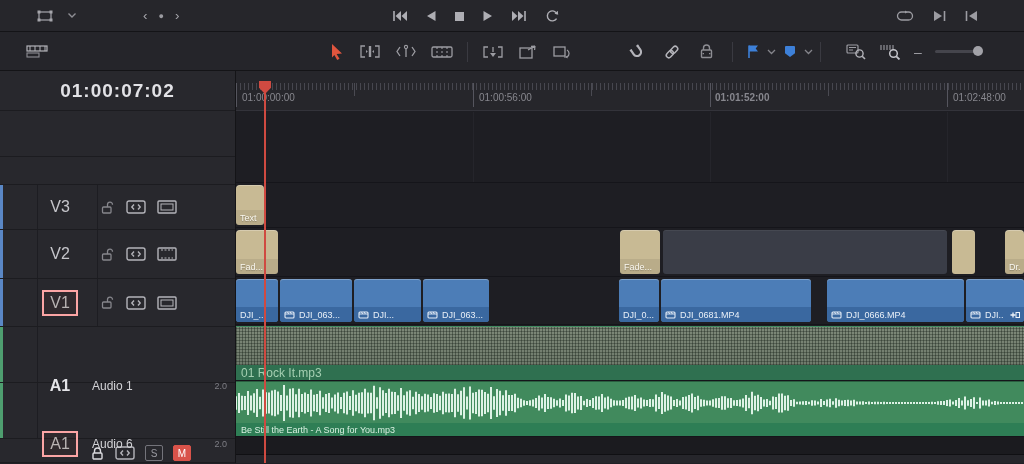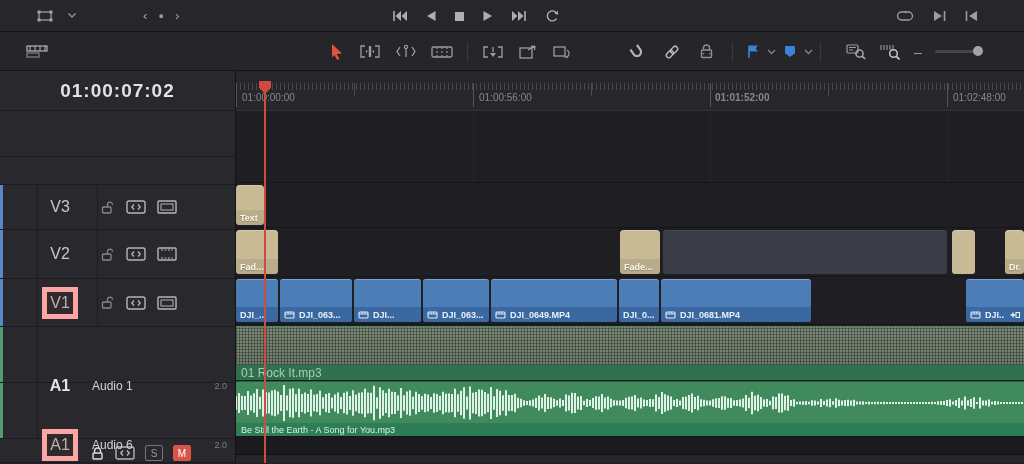--- a/index.html
+++ b/index.html
@@ -35,21 +35,21 @@
   .timecode{font-size:19px;font-weight:bold;letter-spacing:1px;color:#e2e2e6;}
   .e1{height:46px;} .e2{height:28px;}
   .vrow{display:flex;align-items:center;}
   .v3r{height:45px;} .v2r{height:49px;} .v1r{height:48px;}
   .arow{height:56px;display:flex;flex-direction:column;}
   .arow .sub{height:28px;display:flex;align-items:center;position:relative;margin-top:48px;}
   .stripe{position:absolute;left:0;top:0;bottom:0;width:3px;}
   .stripe.v{background:#5a87c5;} .stripe.a{background:#4e9e6f;}
   .vline{position:absolute;top:0;bottom:0;width:1px;background:#1d1d22;}
   .dest{width:36px;margin-left:42px;text-align:center;font-size:16px;color:#c6c6cb;padding:2px 0;}
-  .dest.sel{border:5px solid #fca5a5;color:#b9b3b3;background:rgba(162,61,54,.07);}
+  .dest.sel{border:2px solid #fca5a5;color:#b9b3b3;background:rgba(162,61,54,.07);}
   .hdr-icons{display:flex;align-items:center;gap:11px;margin-left:22px;}
   .track-name{font-size:12px;color:#d2d2d6;margin-left:14px;}
   .fmt{margin-left:auto;margin-right:8px;font-size:9px;color:#7e7e85;}
   .sm-box{width:18px;height:16px;border:1px solid #74747b;border-radius:2px;font-size:10px;color:#9a9aa1;display:inline-flex;align-items:center;justify-content:center;}
   .sm-box.on{background:#d9534a;border-color:#d9534a;color:#fff;}
 
   
   .timeline{position:relative;flex:1;background:#1e1e23;overflow:hidden;}
   .ruler{position:absolute;left:0;top:0;width:788px;height:40px;background:#26262b;border-bottom:1px solid #33333a;}
   .ticks{position:absolute;left:0;top:12px;height:7px;width:788px;
@@ -65,21 +65,21 @@
   .bottom-zone{position:absolute;left:0;top:365px;width:788px;height:27px;border-top:1px solid #15151a;background:#1b1b1f;}
   .bottom-strip{position:absolute;left:0;top:383px;width:788px;height:9px;background:#26262b;border-top:1px solid #101013;}
 
   .clip{position:absolute;top:2px;bottom:2px;border-radius:3px;}
   .clip.tan{background:#c8ba94;border-radius:4px 4px 3px 3px;box-shadow:inset 0 1px 0 rgba(255,255,255,.25);}
   .clip.gray{background:#3a3d47;box-shadow:inset 0 1px 0 rgba(255,255,255,.06);}
   .clip.blue{background:#4c7db7;box-shadow:inset 0 1px 0 rgba(255,255,255,.28);}
   .clip-strip{position:absolute;left:0;right:0;bottom:0;height:15px;display:flex;align-items:center;padding:0 4px;gap:4px;overflow:hidden;border-radius:0 0 3px 3px;}
   .tan .clip-strip{background:rgba(0,0,0,.07);color:#faf8f0;}
   .blue .clip-strip{background:#3a68a0;color:#e9f0f8;}
-  .clip-label{font-size:9px;white-space:nowrap;overflow:hidden;font-weight:bold;}
+  .clip-label{font-size:9px;white-space:nowrap;overflow:hidden;}
   .tan .clip-label{text-shadow:0 1px 1px rgba(0,0,0,.25);}
   .kf{font-size:9px;color:#33301f;line-height:1;}
   .curve-ic{margin-left:auto;}
 
   
   .aclip{position:absolute;left:0;width:788px;}
   .a1-body{top:1px;height:39px;border-top:1px solid #3f8a5f;
     background:
       repeating-linear-gradient(90deg,rgba(16,26,18,.38) 0 1px,transparent 1px 3px),
       repeating-linear-gradient(0deg,rgba(16,26,18,.32) 0 1px,transparent 1px 3px),
@@ -543,43 +543,43 @@
           <div class="clip blue" style="left: 187px; width: 66px;">
             <div class="clip-strip">
               <svg width="11" height="9" viewBox="0 0 11 9" style="flex: 0 0 auto;">
                 <rect x="1" y="2" width="9" height="6" rx="1" fill="none" stroke="#e4ecf6" stroke-width="1.1"></rect>
                 <path d="M1 4h9" stroke="#e4ecf6" stroke-width="0.9"></path>
                 <path d="M3.5 2l1.2 2M6.2 2l1.2 2" stroke="#e4ecf6" stroke-width="0.9"></path>
               </svg>
               <span class="clip-label">DJI_063...</span>
             </div>
           </div>
-          <div class="clip blue" style="left: 255px; width: 126px;">
-            <div class="clip-strip">
-              <svg width="11" height="9" viewBox="0 0 11 9" style="flex: 0 0 auto;">
-                <rect x="1" y="2" width="9" height="6" rx="1" fill="none" stroke="#e4ecf6" stroke-width="1.1"></rect>
-                <path d="M1 4h9" stroke="#e4ecf6" stroke-width="0.9"></path>
-                <path d="M3.5 2l1.2 2M6.2 2l1.2 2" stroke="#e4ecf6" stroke-width="0.9"></path>
-              </svg>
-              <span class="clip-label">DJI_0649.MP4</span>
-            </div>
-          </div>
           <div class="clip blue" style="left: 383px; width: 40px;">
             <div class="clip-strip">
               <span class="clip-label">DJI_0...</span>
             </div>
           </div>
           <div class="clip blue" style="left: 425px; width: 150px;">
             <div class="clip-strip">
               <svg width="11" height="9" viewBox="0 0 11 9" style="flex: 0 0 auto;">
                 <rect x="1" y="2" width="9" height="6" rx="1" fill="none" stroke="#e4ecf6" stroke-width="1.1"></rect>
                 <path d="M1 4h9" stroke="#e4ecf6" stroke-width="0.9"></path>
                 <path d="M3.5 2l1.2 2M6.2 2l1.2 2" stroke="#e4ecf6" stroke-width="0.9"></path>
               </svg>
               <span class="clip-label">DJI_0681.MP4</span>
+            </div>
+          </div>
+          <div class="clip blue" style="left: 591px; width: 137px;">
+            <div class="clip-strip">
+              <svg width="11" height="9" viewBox="0 0 11 9" style="flex: 0 0 auto;">
+                <rect x="1" y="2" width="9" height="6" rx="1" fill="none" stroke="#e4ecf6" stroke-width="1.1"></rect>
+                <path d="M1 4h9" stroke="#e4ecf6" stroke-width="0.9"></path>
+                <path d="M3.5 2l1.2 2M6.2 2l1.2 2" stroke="#e4ecf6" stroke-width="0.9"></path>
+              </svg>
+              <span class="clip-label">DJI_0666.MP4</span>
             </div>
           </div>
           <div class="clip blue" style="left: 730px; width: 58px;">
             <div class="clip-strip">
               <svg width="11" height="9" viewBox="0 0 11 9" style="flex: 0 0 auto;">
                 <rect x="1" y="2" width="9" height="6" rx="1" fill="none" stroke="#e4ecf6" stroke-width="1.1"></rect>
                 <path d="M1 4h9" stroke="#e4ecf6" stroke-width="0.9"></path>
                 <path d="M3.5 2l1.2 2M6.2 2l1.2 2" stroke="#e4ecf6" stroke-width="0.9"></path>
               </svg>
               <span class="clip-label">DJI...</span>

